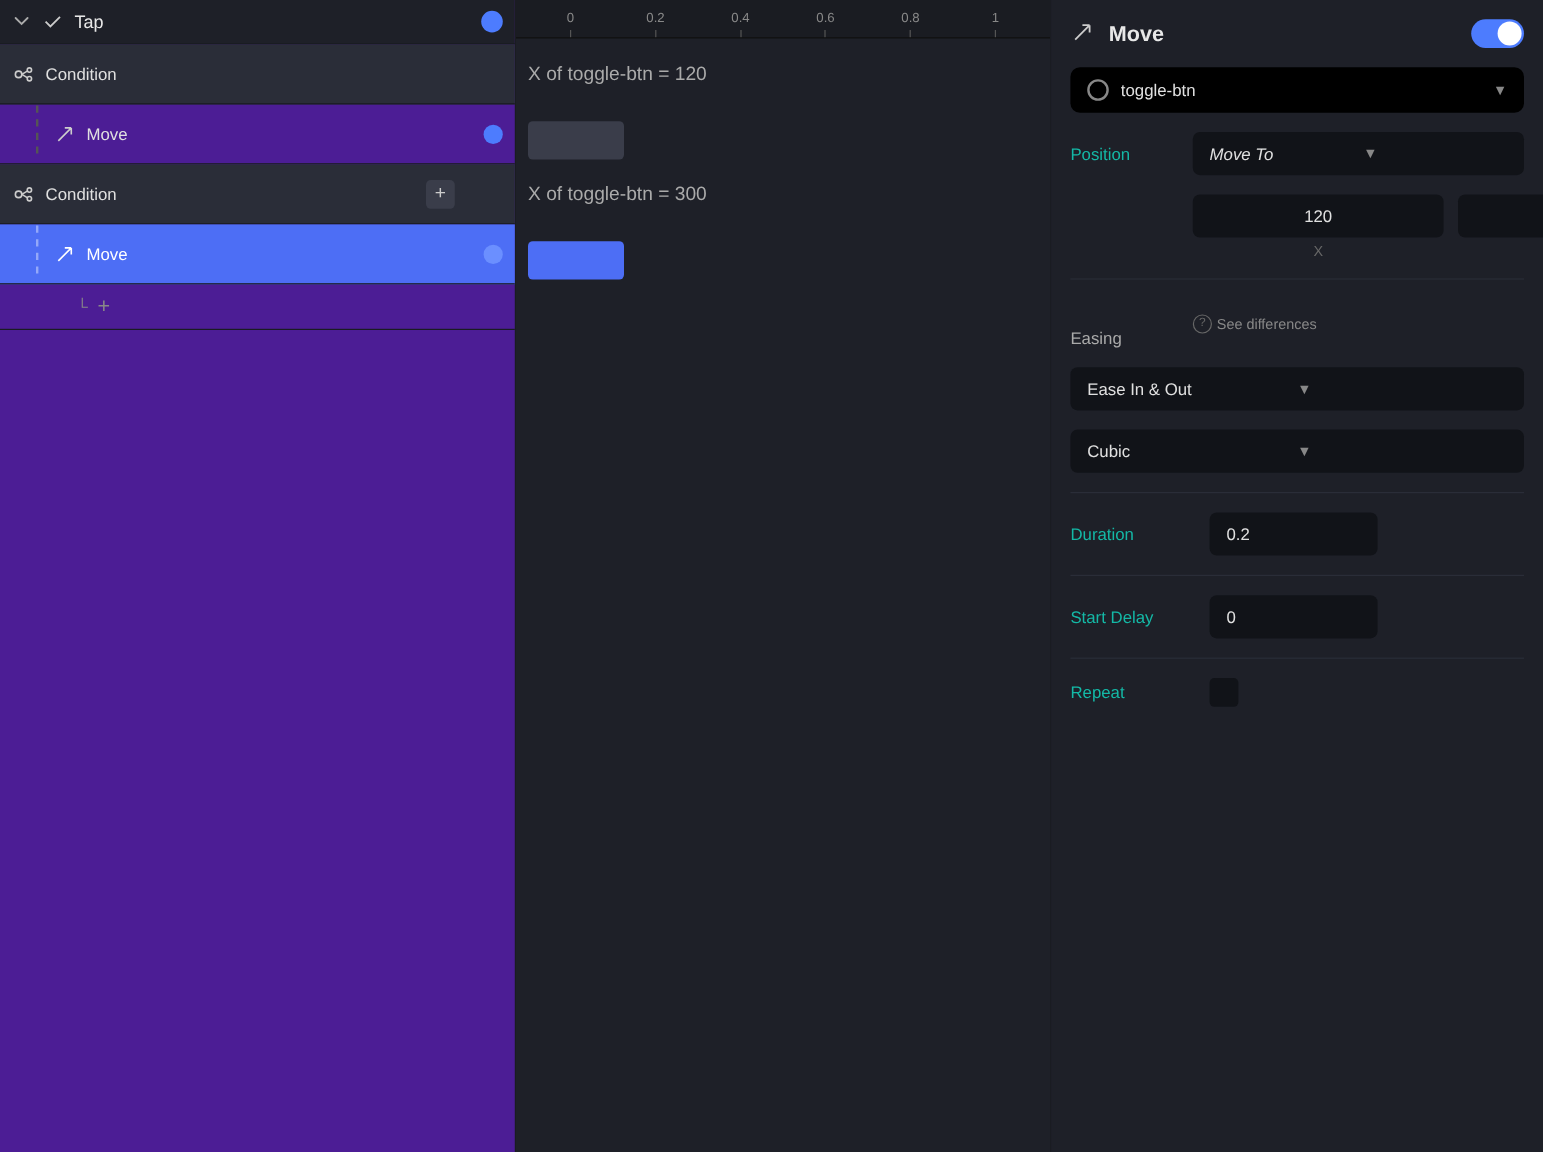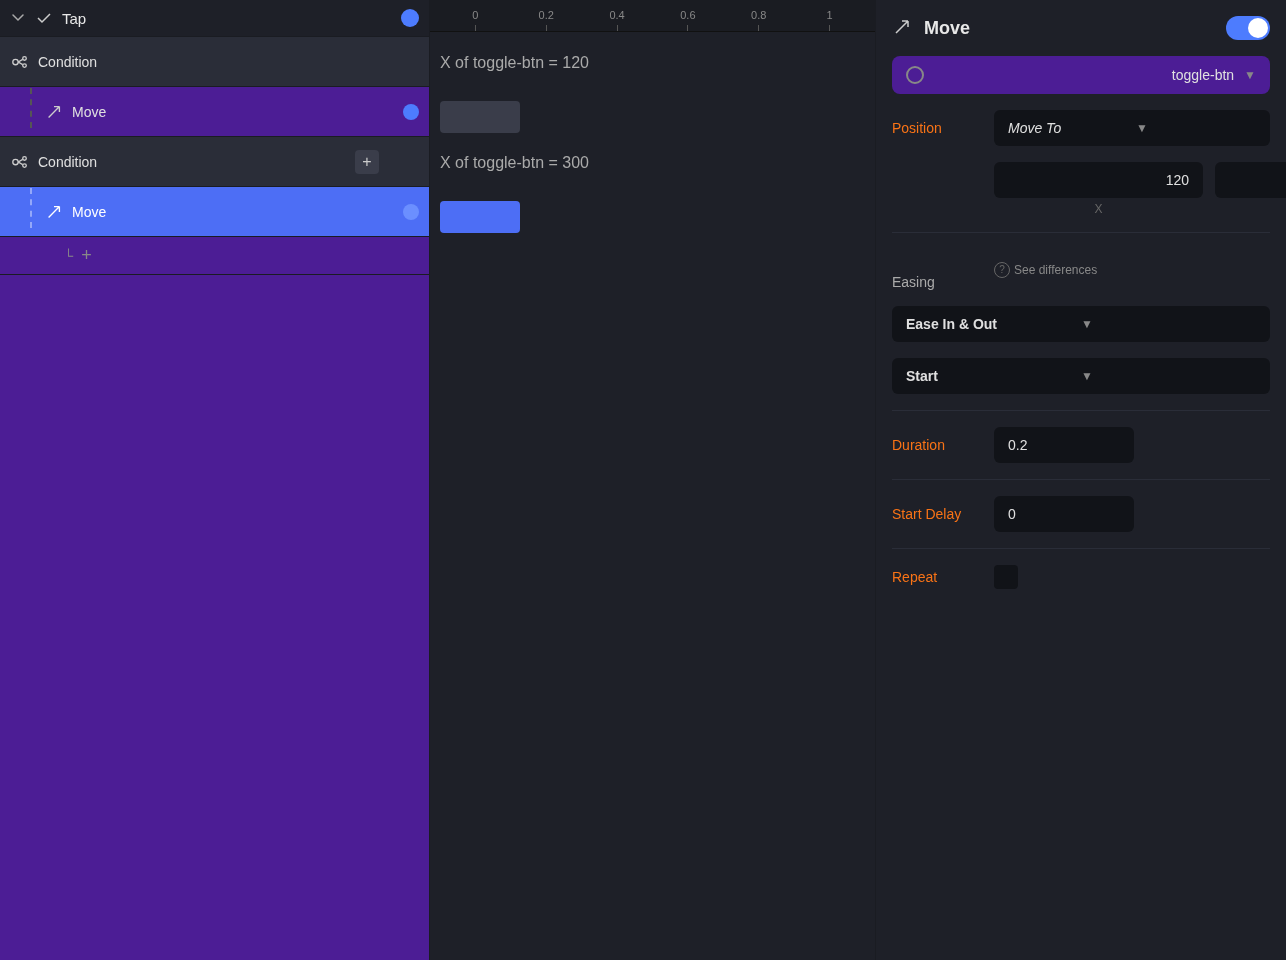--- a/index.html
+++ b/index.html
@@ -267,26 +267,25 @@
       border-radius: 50%;
       background: #fff;
       position: absolute;
       top: 2px;
       right: 2px;
     }
 
     .target-dropdown {
       display: flex;
       align-items: center;
-      background: #4c1d95;
+      background: #000000;
       border-radius: 8px;
       padding: 10px 14px;
       gap: 10px;
       cursor: pointer;
-      text-align: right;
     }
 
     .target-circle {
       width: 18px;
       height: 18px;
       border-radius: 50%;
       border: 2px solid #888;
     }
 
     .target-name {
@@ -301,21 +300,21 @@
     }
 
     .prop-row {
       display: flex;
       align-items: center;
       gap: 12px;
     }
 
     .prop-label {
       width: 90px;
-      color: #f97316;
+      color: #14b8a6;
       font-size: 14px;
     }
 
     .prop-control {
       flex: 1;
       font-style: italic;
     }
 
     .dropdown-select {
       width: 100%;
@@ -348,21 +347,21 @@
       gap: 4px;
     }
 
     .coord-input {
       background: #111318;
       border: none;
       border-radius: 6px;
       padding: 10px 14px;
       color: #e0e0e0;
       font-size: 14px;
-      text-align: right;
+      text-align: center;
     }
 
     .coord-axis-label {
       text-align: center;
       color: #666;
       font-size: 12px;
     }
 
     .section-divider {
       height: 1px;
@@ -405,31 +404,30 @@
 
     .full-dropdown {
       background: #111318;
       border-radius: 6px;
       padding: 10px 14px;
       color: #e0e0e0;
       font-size: 14px;
       display: flex;
       align-items: center;
       cursor: pointer;
-      font-weight: bold;
     }
 
     .full-dropdown span {
       flex: 1;
     }
 
     .duration-row {
       display: flex;
       align-items: center;
-      gap: 12px;
+      gap: 26px;
     }
 
     .duration-input {
       background: #111318;
       border: none;
       border-radius: 6px;
       padding: 10px 14px;
       color: #e0e0e0;
       font-size: 14px;
       width: 140px;
@@ -633,21 +631,21 @@
       <span>See differences</span>
     </div>
   </div>
 
   <div class="full-dropdown">
     <span>Ease In &amp; Out</span>
     <span class="chevron-icon">▼</span>
   </div>
 
   <div class="full-dropdown">
-    <span>Start</span>
+    <span>Cubic</span>
     <span class="chevron-icon">▼</span>
   </div>
 
   <div class="section-divider"></div>
 
   <div class="duration-row">
     <span class="prop-label">Duration</span>
     <input class="duration-input" type="text" value="0.2" style="">
   </div>
 

